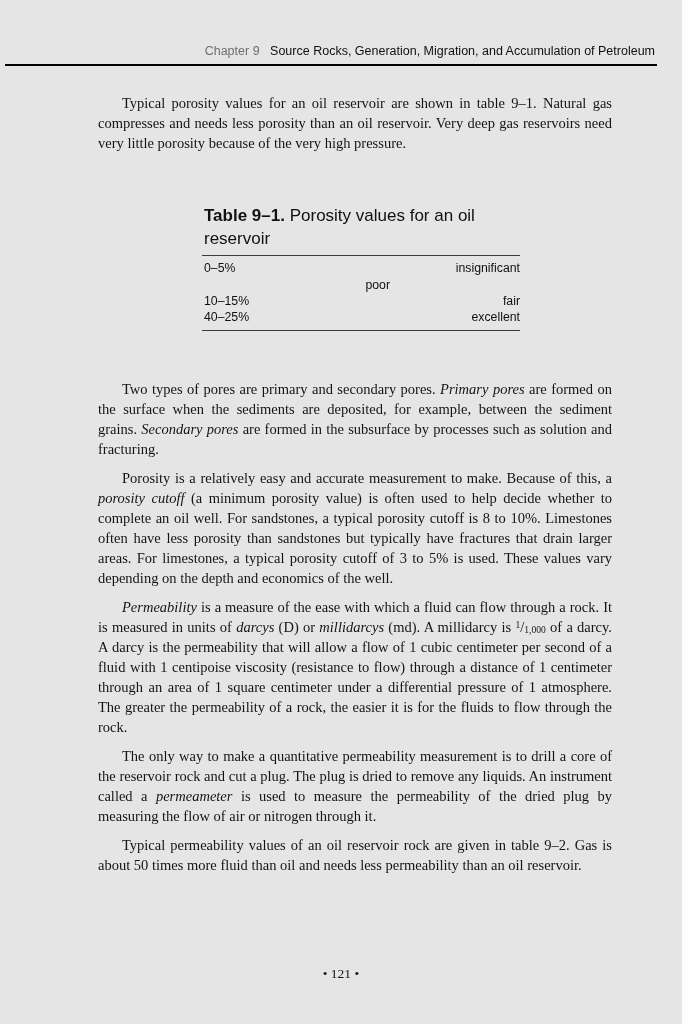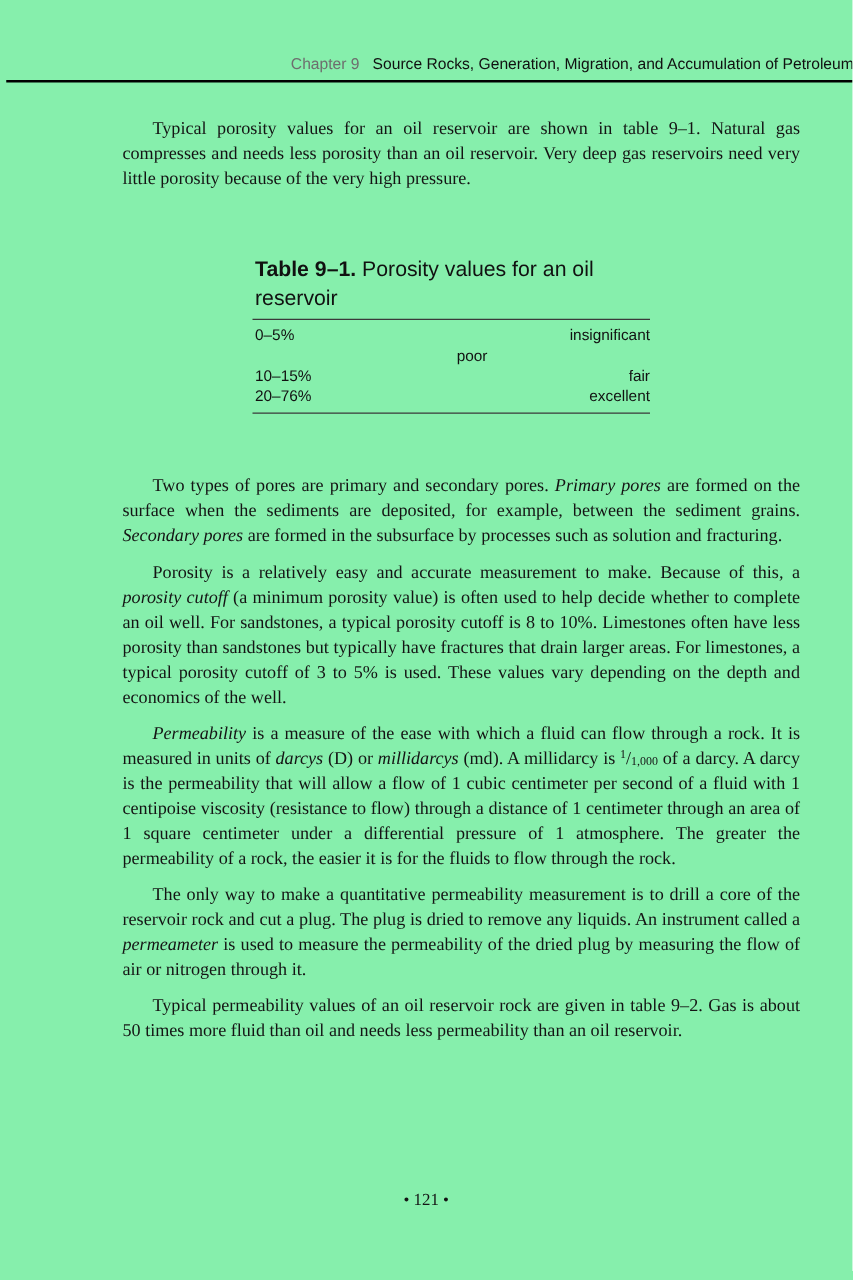--- a/index.html
+++ b/index.html
@@ -5,23 +5,23 @@
   html, body {
     margin: 0;
     padding: 0;
     background: #ffffff;
   }
   .page {
     position: relative;
     width: 682px;
     height: 1024px;
     margin: 0 auto;
-    background: #86efac;
+    background: #e5e5e5;
     box-sizing: border-box;
-    padding: 0 42px 0 98px;
+    padding: 0 70px 0 98px;
     font-family: "Liberation Serif", "DejaVu Serif", serif;
     font-size: 14.5px;
     line-height: 1.38;
     color: #141414;
     overflow: hidden;
   }
 
   
   .page-header {
     margin: 44px -45px 0 -93px;
@@ -77,21 +77,21 @@
   }
   .row-range  { padding-left: 2px; text-align: left; }
   .row-rating { text-align: right; }
   .table-note { margin-top: 5px; padding-left: 2px; }
 
   
   .page-footer {
     position: absolute;
     left: 0;
     right: 0;
-    bottom: 54px;
+    bottom: 40px;
     text-align: center;
     font-size: 13.5px;
     color: #141414;
   }
 </style>
 </head>
 <body>
 
 <div class="page">
 
@@ -117,21 +117,21 @@
           <span class="row-rating">insignificant</span>
         </div>
         <div class="table-row">
           <span class="row-rating">poor</span>
         </div>
         <div class="table-row">
           <span class="row-range">10–15%</span>
           <span class="row-rating">fair</span>
         </div>
         <div class="table-row">
-          <span class="row-range">20–76%</span>
+          <span class="row-range">40–25%</span>
           <span class="row-rating">excellent</span>
         </div>
       </div>
     </figure>
 
     <p class="body-par after-table"><span>Two types of pores are primary and secondary pores. </span><span class="it">Primary pores</span><span> are formed on the surface when the sediments are deposited, for example, between the sediment grains. </span><span class="it">Secondary pores</span><span> are formed in the subsurface by processes such as solution and fracturing.</span></p>
     <p class="body-par"><span>Porosity is a relatively easy and accurate measurement to make. Because of this, a </span><span class="it">porosity cutoff</span><span> (a minimum porosity value) is often used to help decide whether to complete an oil well. For sandstones, a typical porosity cutoff is 8 to 10%. Limestones often have less porosity than sandstones but typically have fractures that drain larger areas. For limestones, a typical porosity cutoff of 3 to 5% is used. These values vary depending on the depth and economics of the well.</span></p>
     <p class="body-par"><span class="it">Permeability</span><span> is a measure of the ease with which a fluid can flow through a rock. It is measured in units of </span><span class="it">darcys</span><span> (D) or </span><span class="it">millidarcys</span><span> (md). A millidarcy is </span><span class="sup">1</span><span>/</span><span class="sub">1,000</span><span> of a darcy. A darcy is the permeability that will allow a flow of 1 cubic centimeter per second of a fluid with 1 centipoise viscosity (resistance to flow) through a distance of 1 centimeter through an area of 1 square centimeter under a differential pressure of 1 atmosphere. The greater the permeability of a rock, the easier it is for the fluids to flow through the rock.</span></p>
     <p class="body-par"><span>The only way to make a quantitative permeability measurement is to drill a core of the reservoir rock and cut a plug. The plug is dried to remove any liquids. An instrument called a </span><span class="it">permeameter</span><span> is used to measure the permeability of the dried plug by measuring the flow of air or nitrogen through it.</span></p>
     <p class="body-par"><span>Typical permeability values of an oil reservoir rock are given in table 9–2. Gas is about 50 times more fluid than oil and needs less permeability than an oil reservoir.</span></p>

